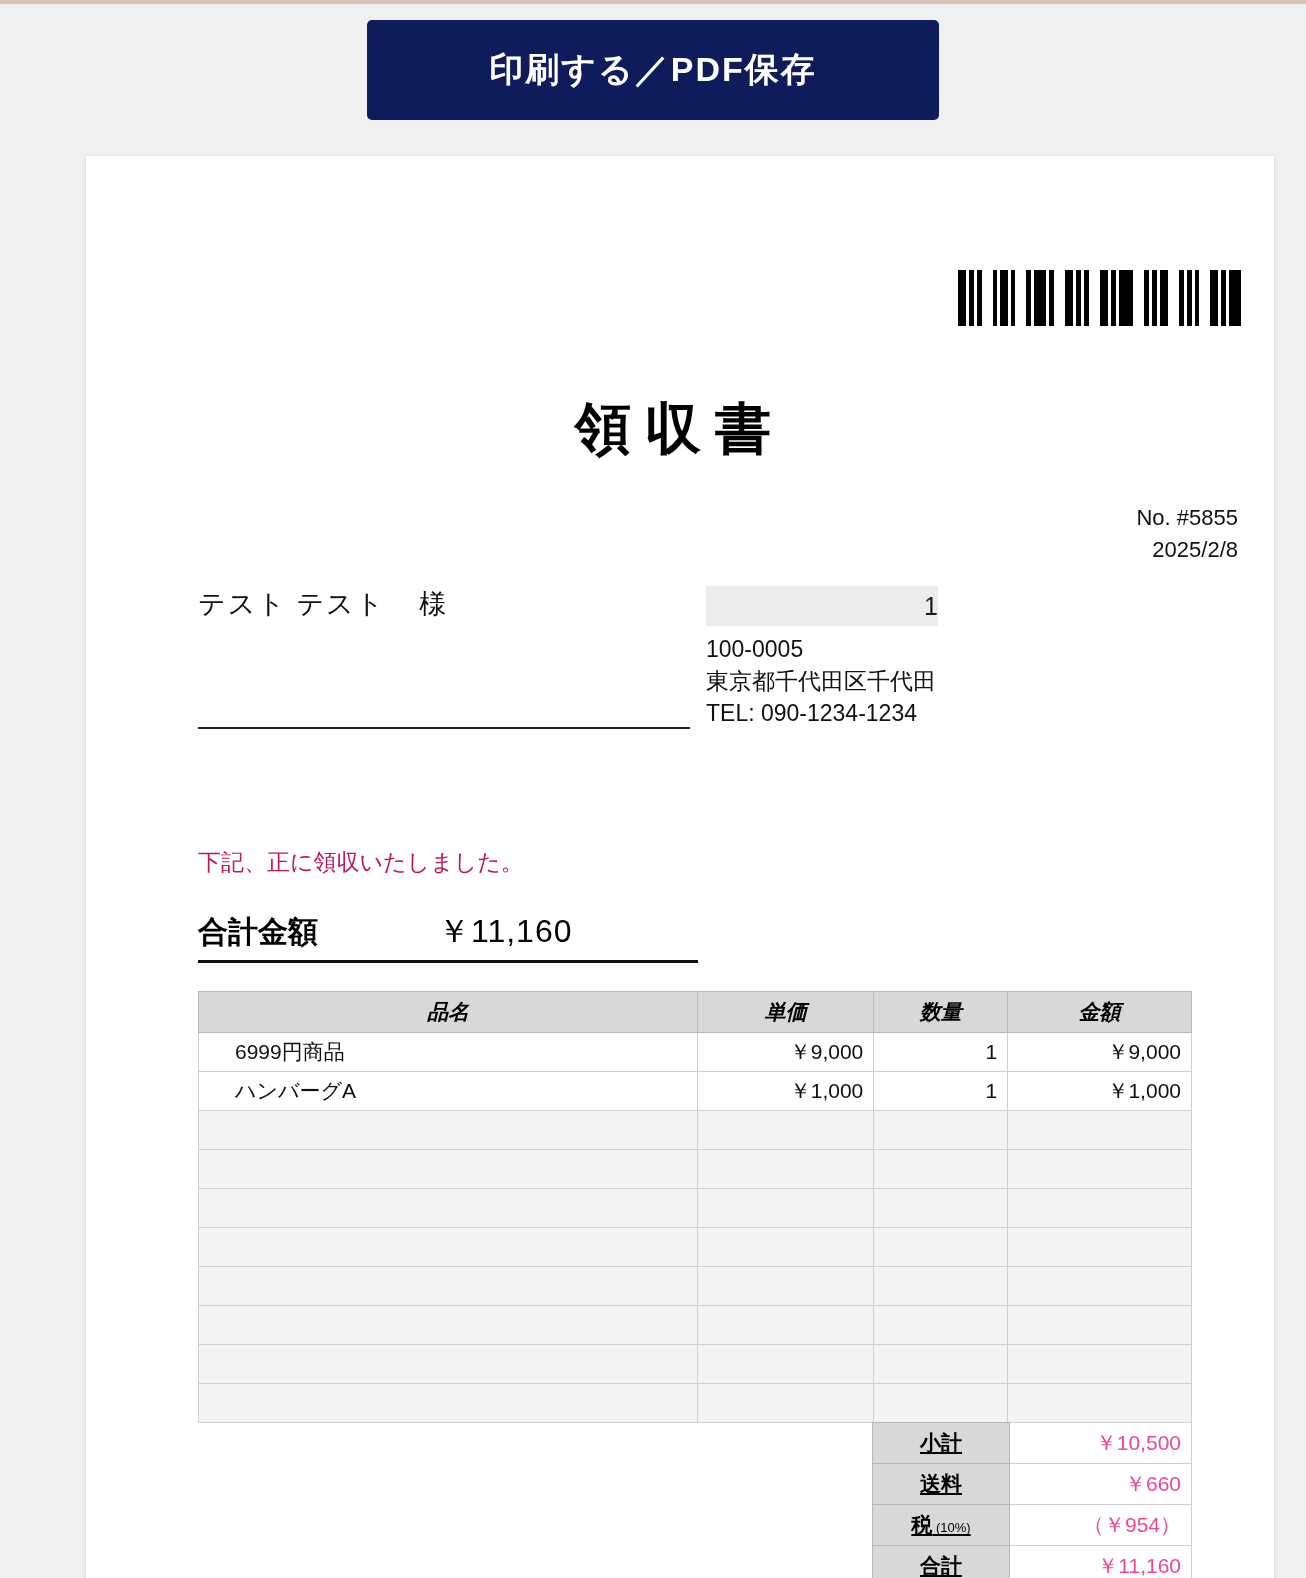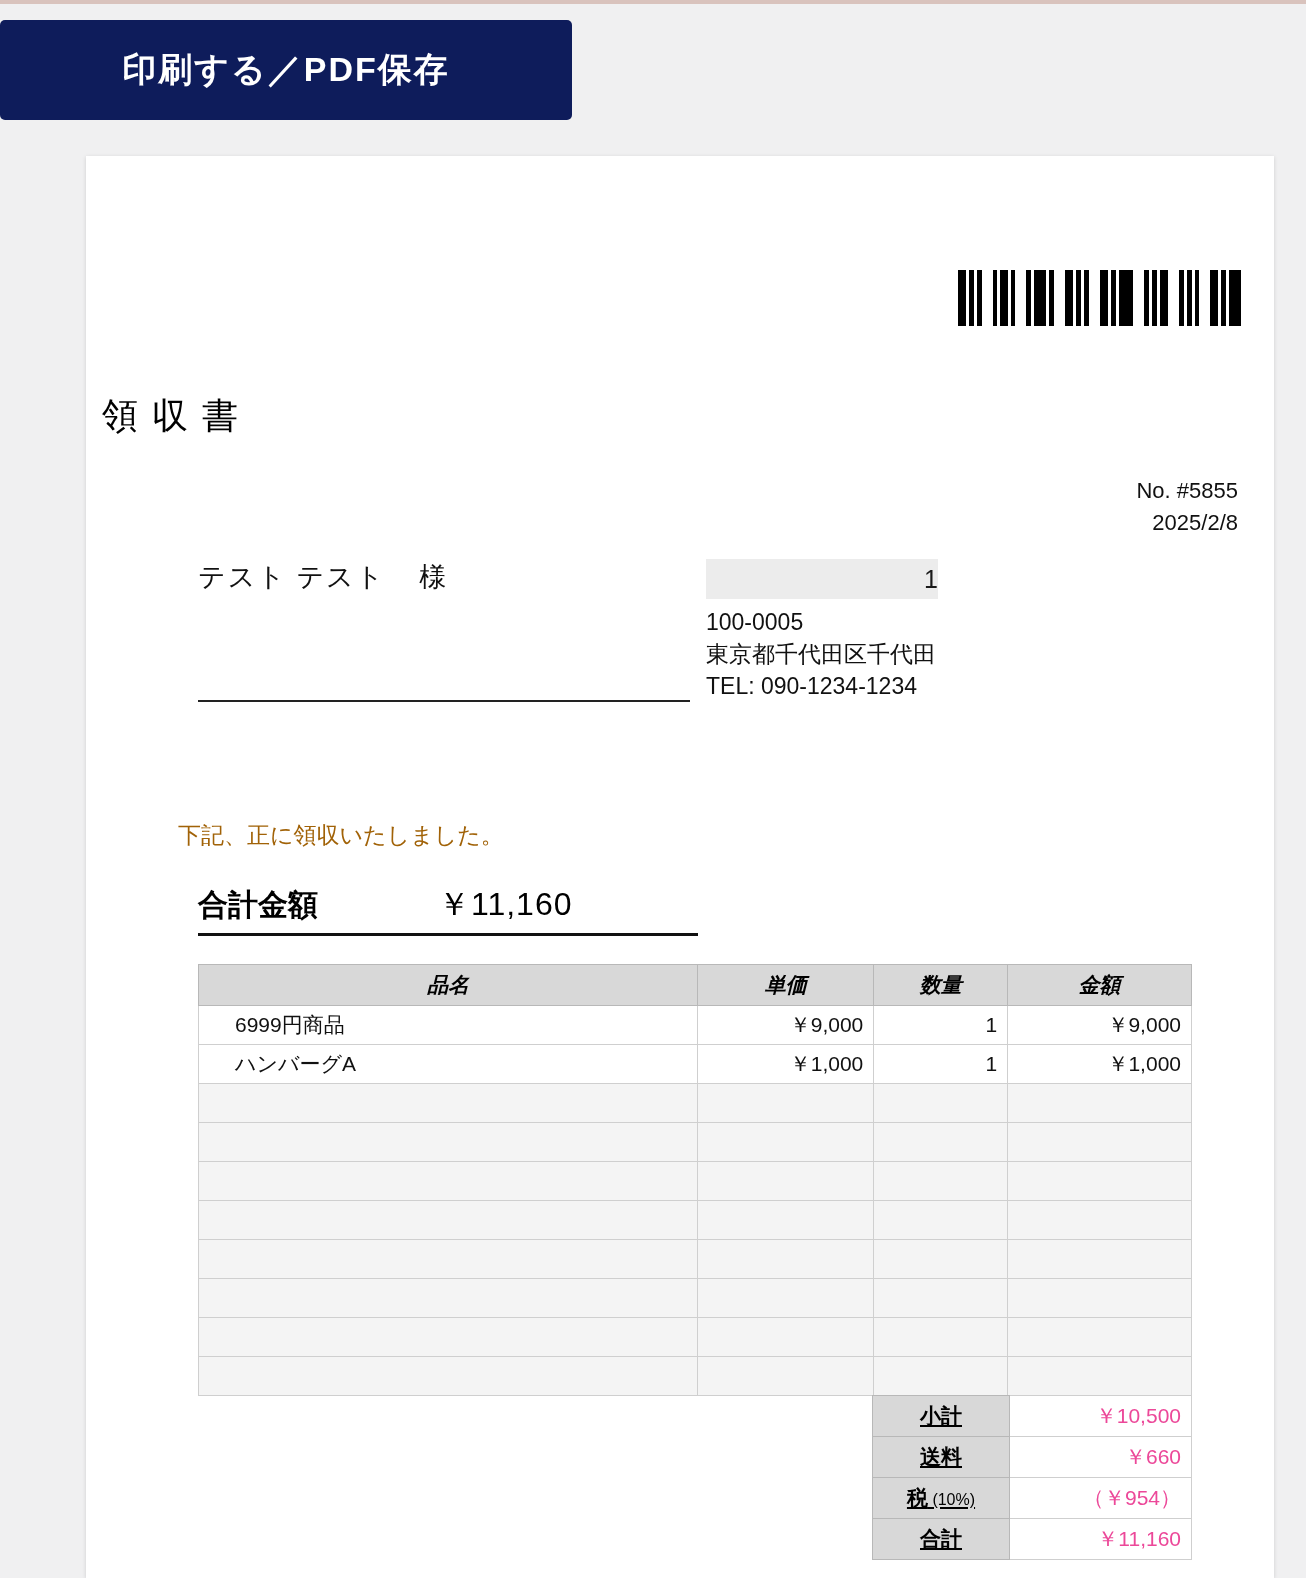--- a/index.html
+++ b/index.html
@@ -16,21 +16,21 @@
   .top-strip {
     position: absolute;
     top: 0; left: 0;
     width: 100%;
     height: 4px;
     background: #d9c3bd;
   }
   .print-bar {
     padding-top: 20px;
     display: flex;
-    justify-content: flex-start;
+    justify-content: center;
   }
   .print-button {
     width: 572px;
     height: 100px;
     background: #0e1c5b;
     color: #ffffff;
     border: none;
     border-radius: 5px;
     font-size: 34px;
     font-weight: bold;
@@ -61,23 +61,23 @@
     align-items: flex-end;
     height: 56px;
   }
   .barcode i {
     display: block;
     background: #000;
     height: 56px;
     margin-right: 3px;
   }
   .doc-title {
-    text-align: left;
-    font-size: 36px;
-    font-weight: normal;
+    text-align: center;
+    font-size: 56px;
+    font-weight: bold;
     letter-spacing: 14px;
     margin-top: 66px;
     color: #000;
   }
   .meta {
     text-align: right;
     font-size: 22px;
     line-height: 1.45;
     padding-right: 20px;
     margin-top: 34px;
@@ -110,23 +110,23 @@
     background: #ececec;
     color: #1a1a1a;
     padding: 3px 0 3px 0;
     width: 232px;
     text-align: right;
     margin-bottom: 8px;
     font-size: 25px;
   }
   .note {
     margin-top: 118px;
-    margin-left: 76px;
+    margin-left: 96px;
     font-size: 23px;
-    color: #a16207;
+    color: #be185d;
   }
   .total-line {
     margin-left: 96px;
     margin-top: 32px;
     width: 500px;
     border-bottom: 3px solid #111;
     display: flex;
     align-items: baseline;
     padding-bottom: 6px;
   }
@@ -179,21 +179,21 @@
   }
   table.summary th {
     background: #d8d8d8;
     border: 1px solid #b8b8b8;
     width: 134px;
     height: 38px;
     font-weight: bold;
     color: #000;
     text-decoration: underline;
   }
-  table.summary th small { font-size: 16px; font-weight: normal; }
+  table.summary th small { font-size: 13px; font-weight: normal; }
   table.summary td {
     border: 1px solid #cfcfcf;
     text-align: right;
     padding: 0 10px;
     height: 38px;
     color: #ec4899;
   }
 </style>
 </head>
 <body>

